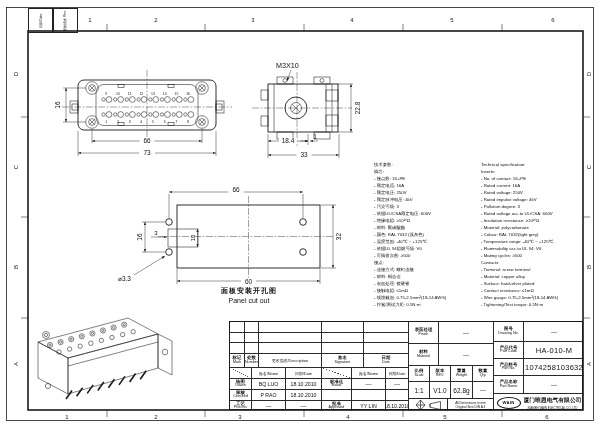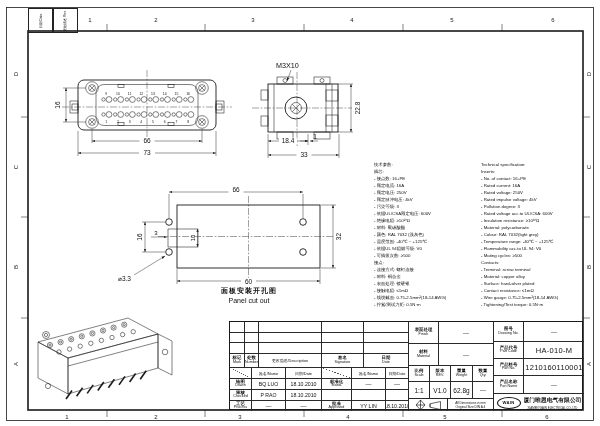--- a/index.html
+++ b/index.html
@@ -538,21 +538,21 @@
       <span class="en">Part Code</span>
     </div>
     <div class="cell" style="left:294px;top:20px;width:60px;height:17px;border-right:none;">
         <span class="val-b">HA-010-M</span>
       </div>
     <div class="cell stack" style="left:264px;top:37px;width:30px;height:17px;">
       <span class="zh">产品料号</span>
       <span class="en">Part No.</span>
     </div>
     <div class="cell" style="left:294px;top:37px;width:60px;height:17px;border-right:none;">
-        <span class="val-b">1210160110001</span>
+        <span class="val-b">1074258103632</span>
       </div>
     <div class="cell stack" style="left:264px;top:54px;width:30px;height:18px;">
       <span class="zh">产品名称</span>
       <span class="en">Part Name</span>
     </div>
     <div class="cell" style="left:294px;top:54px;width:60px;height:18px;border-right:none;">
         <span class="dash">—</span>
       </div>
 
     <div class="cell" style="left:264px;top:72px;width:90px;height:17px;border-right:none;border-bottom:none;padding:0 2px;">

